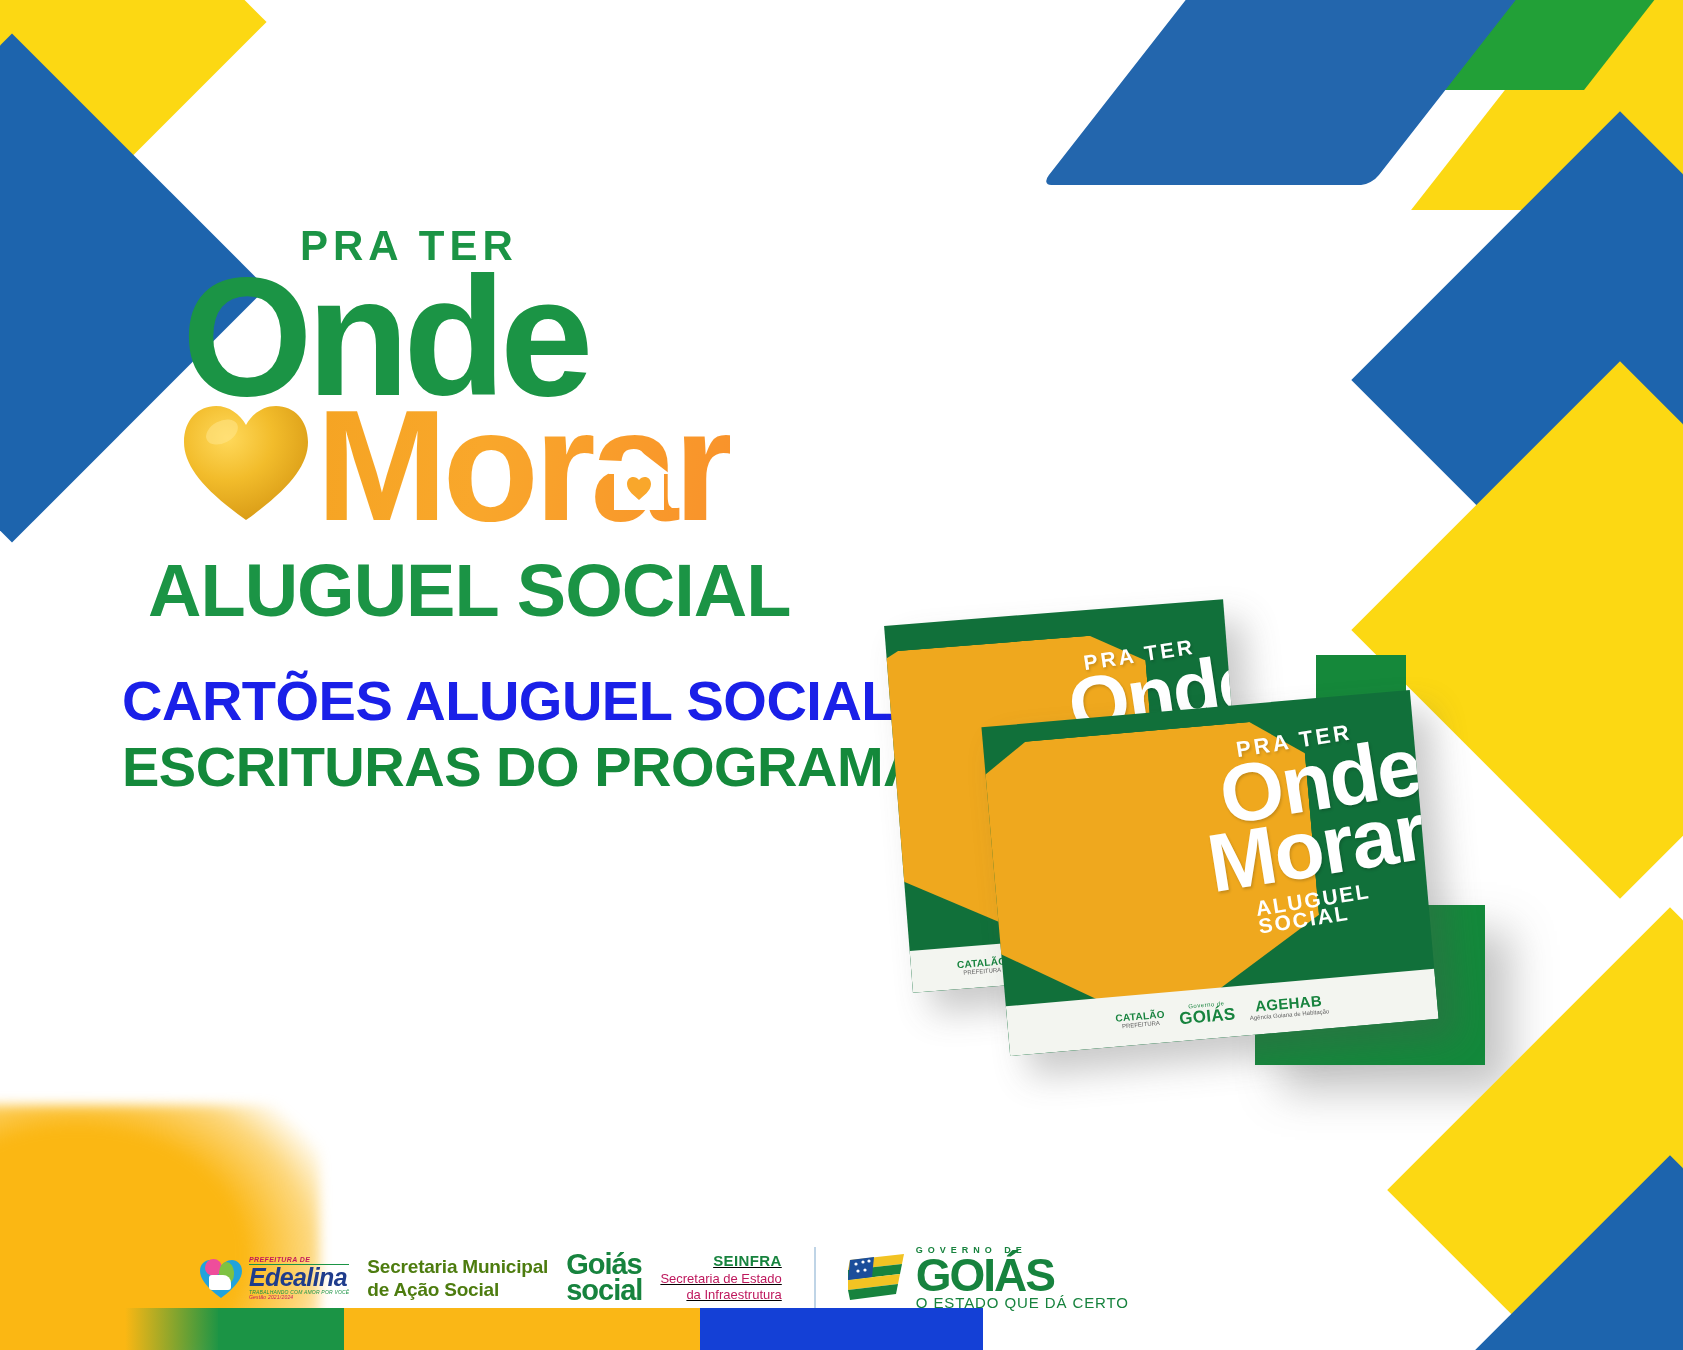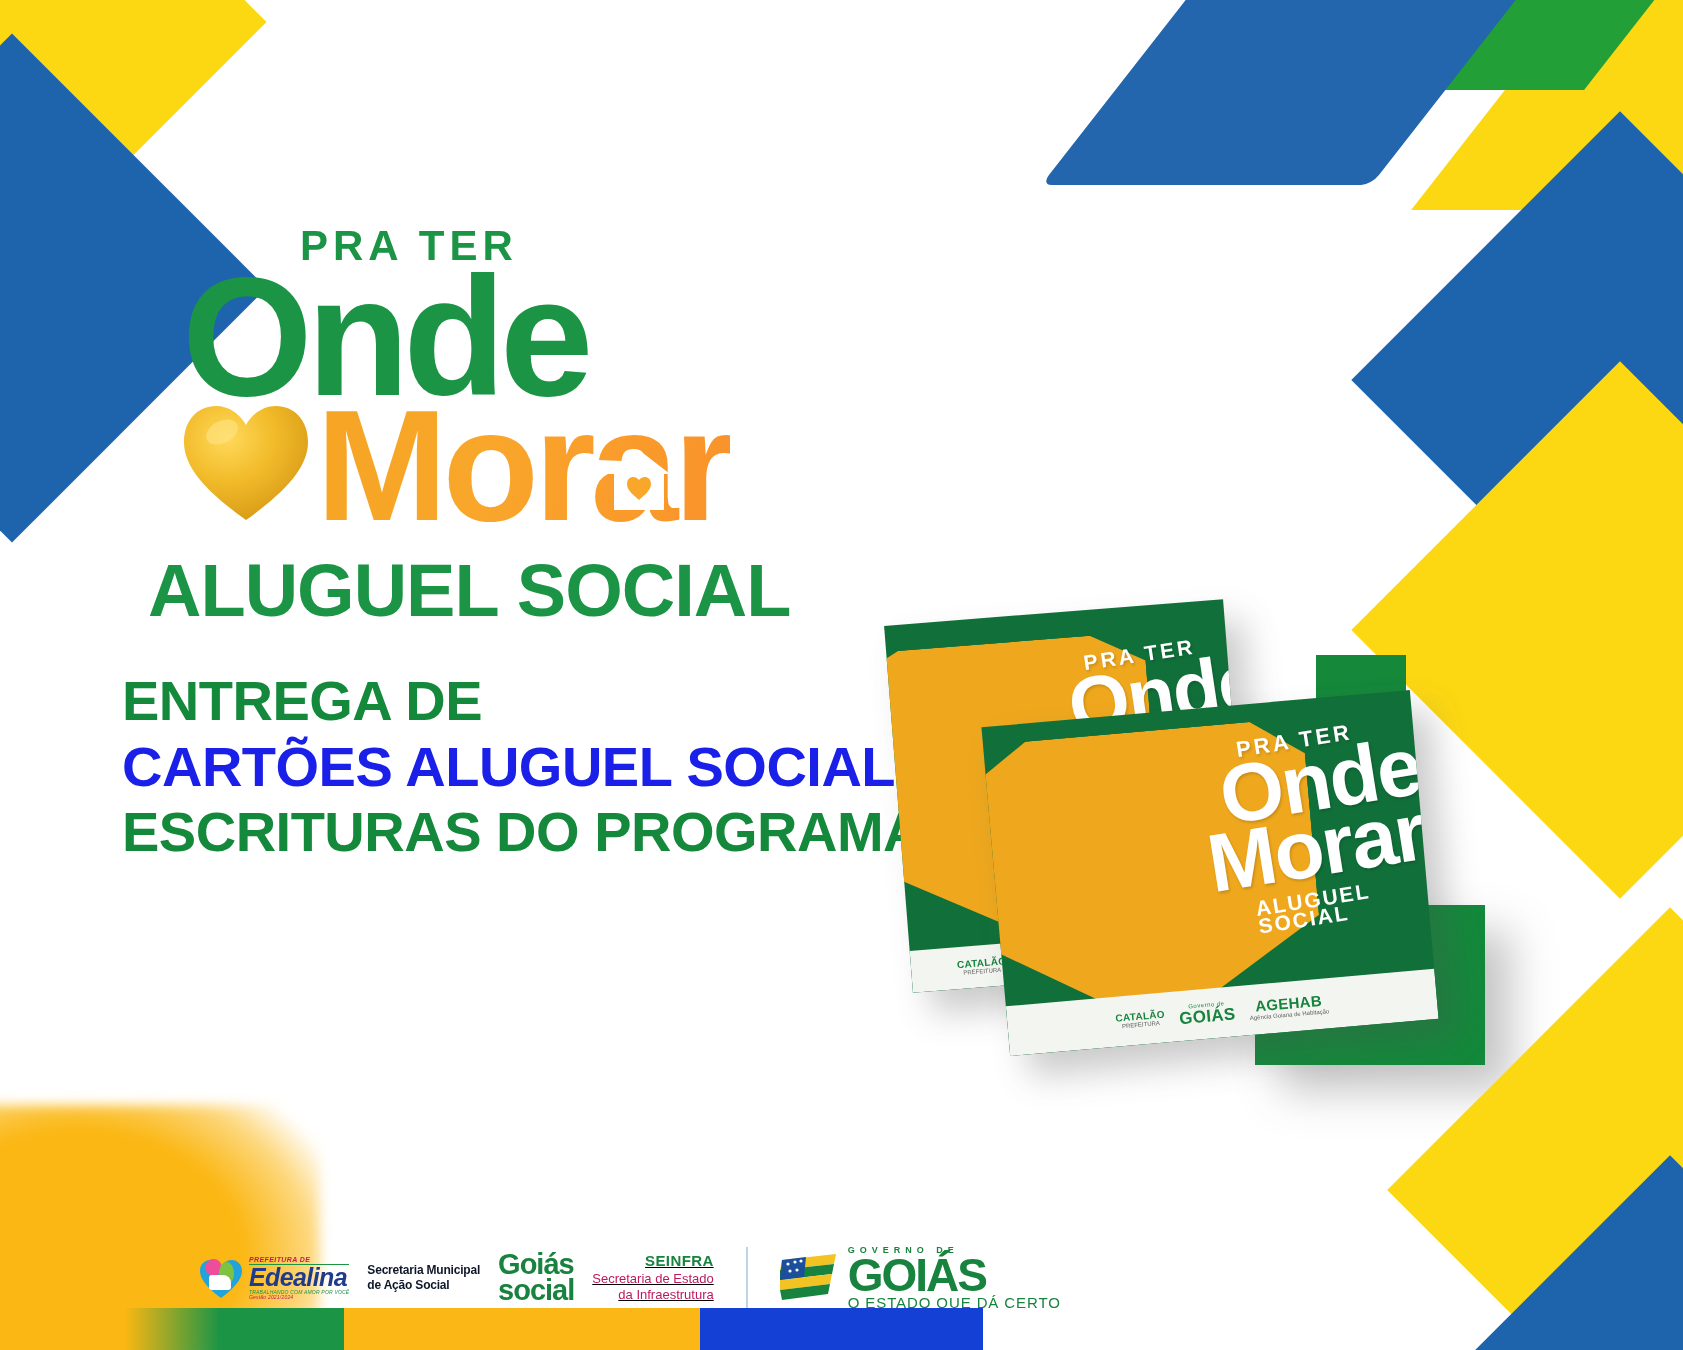--- a/index.html
+++ b/index.html
@@ -276,21 +276,21 @@
   }
   .ed-pink{position:absolute;left:5px;top:3px;width:17px;height:17px;border-radius:50%;background:#EE4D9B;}
   .ed-green{position:absolute;left:19px;top:6px;width:15px;height:22px;border-radius:50% 50% 45% 45%;background:#7EC242;}
   .ed-white{position:absolute;left:9px;top:19px;width:22px;height:15px;border-radius:3px 8px 3px 3px;background:#fff;}
   .edealina-words{line-height:1;font-style:italic;}
   .ed-pref{font-size:7px;font-weight:bold;color:#C2185B;letter-spacing:.4px;border-bottom:1px solid #1B9445;padding-bottom:1px;}
   .ed-name{font-size:25px;font-weight:bold;color:#1F3C8C;letter-spacing:-.6px;line-height:1;}
   .ed-sub{font-size:5px;color:#1B9445;letter-spacing:.2px;display:block;}
   .ed-sub2{font-size:5px;color:#C2185B;letter-spacing:.2px;display:block;}
 
-  .sms{font-size:12px;font-weight:bold;color:#0f172a;line-height:1.22;letter-spacing:-.2px;}
+  .sms{font-size:19px;font-weight:bold;color:#4d7c0f;line-height:1.22;letter-spacing:-.2px;}
   .goias-social{font-size:29px;font-weight:bold;color:#17833E;line-height:.88;letter-spacing:-1px;}
   .seinfra{text-align:right;line-height:1.25;text-decoration:underline;}
   .seinfra-t{font-size:15px;font-weight:bold;color:#17833E;letter-spacing:.4px;}
   .seinfra-s{font-size:13px;color:#be185d;}
   .divider{width:2px;height:62px;background:#BFD4E6;margin:0 14px;}
 
   .gov-goias{display:flex;align-items:center;gap:6px;}
   .gov-flag{position:relative;width:62px;height:52px;}
   .gov-goias-words{line-height:1;}
   .gov-top{font-size:9px;color:#17833E;letter-spacing:5px;font-weight:bold;}
@@ -339,21 +339,20 @@
       <svg class="morar-house" viewBox="0 0 74 74">
         <path fill="#FFFFFF" d="M37 6 L68 30 L62 30 L62 66 L12 66 L12 30 L6 30 Z"></path>
         <path fill="#F9A72B" d="M37 36 c3.5-5 12-4 12 4 c0 7-8 12-12 16 c-4-4-12-9-12-16 c0-8 8.5-9 12-4 Z"></path>
       </svg>
     </div>
   </div>
 
   <div class="aluguel-social">ALUGUEL SOCIAL</div>
 
   <div class="headline">
-    <div class="hl-line">ENTREGA DE</div>
     <div class="hl-line"><span class="hl-blue">CARTÕES ALUGUEL SOCIAL</span><span> E</span></div>
     <div class="hl-line">ESCRITURAS DO PROGRAMA</div>
   </div>
 
   <div class="cards">
 
     <div class="card card-back">
       <div class="card-yellow cb-yellow"></div>
       <div class="card-txt cb-pra">PRA TER</div>
       <div class="card-txt cb-onde">Onde</div>

